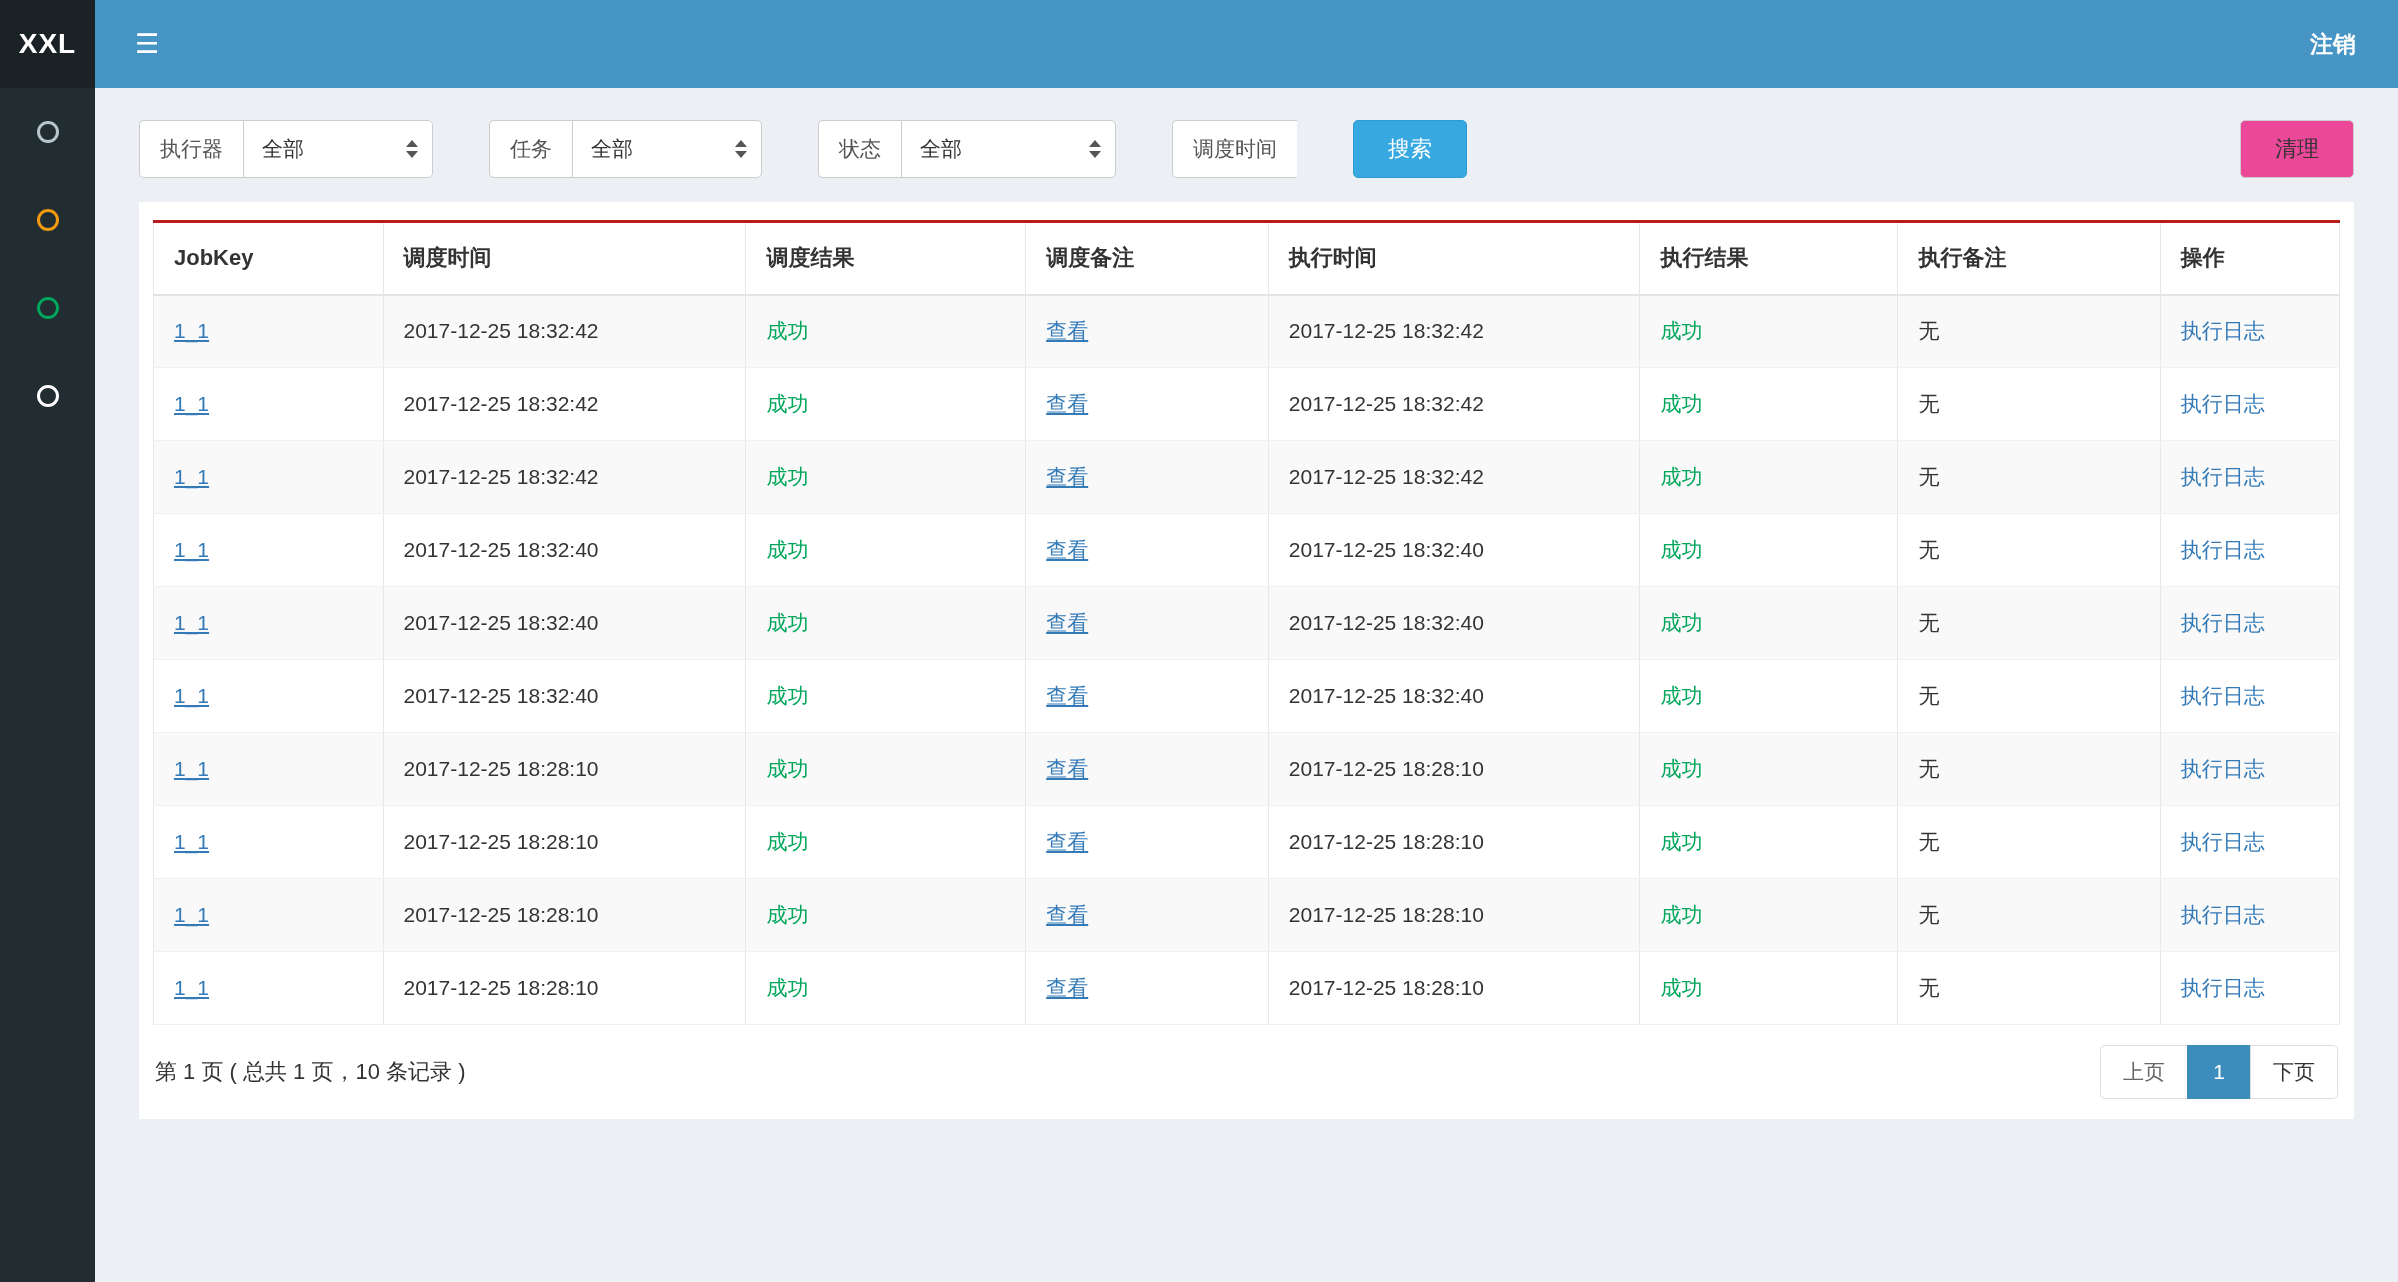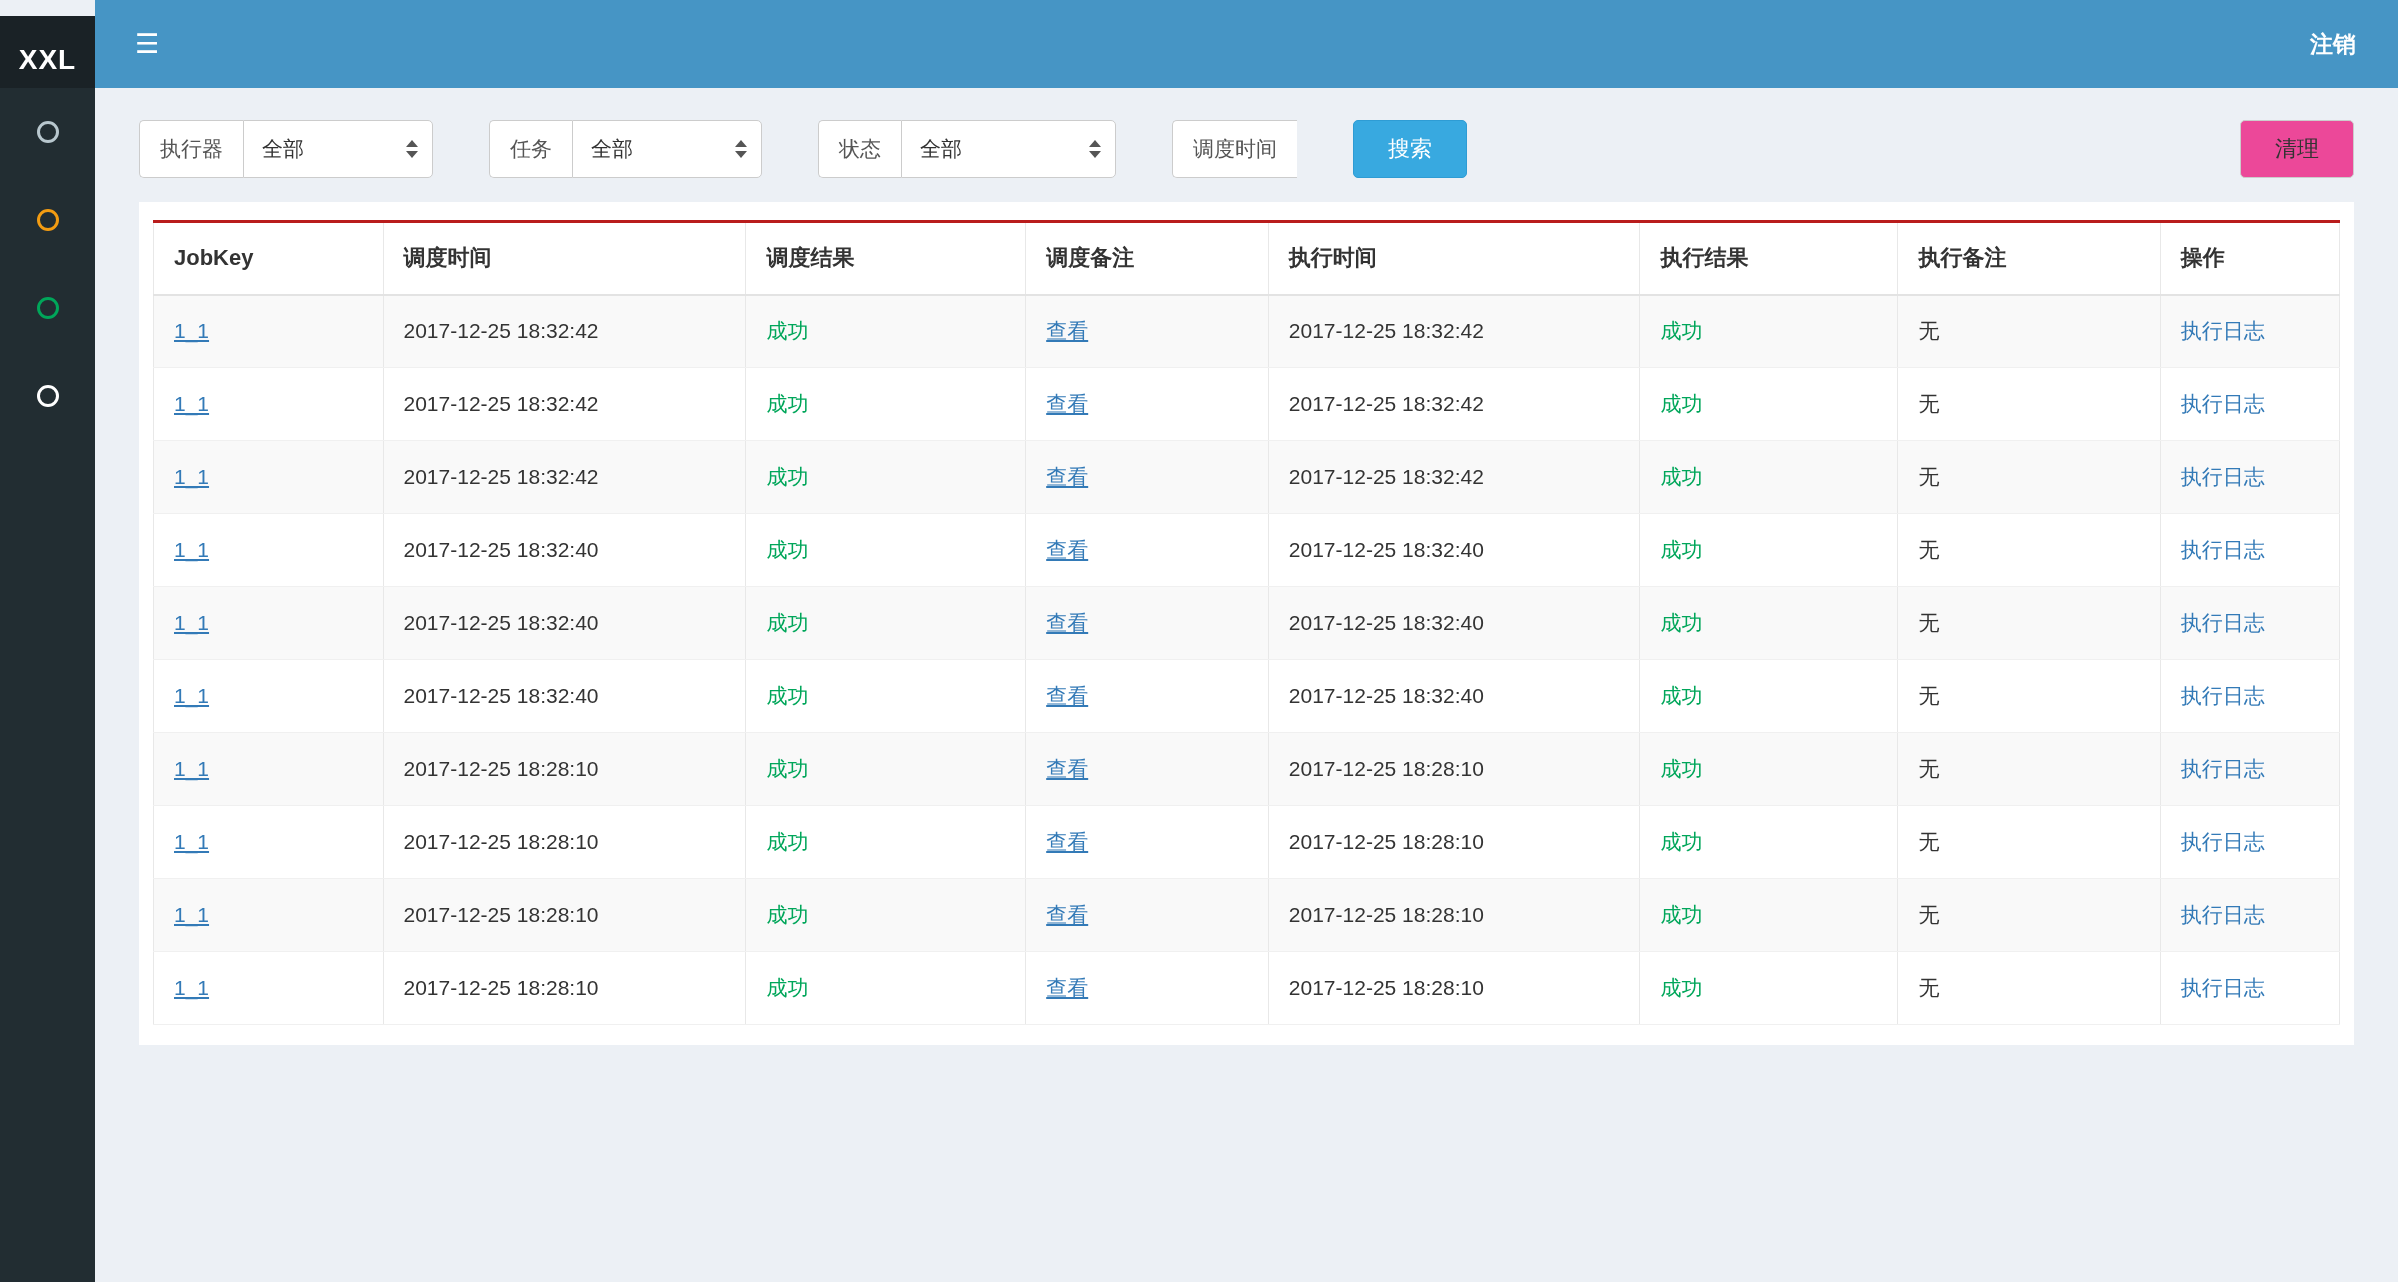--- a/index.html
+++ b/index.html
@@ -11,21 +11,21 @@
     font-size: 21px;
     position: relative;
   }
 
   
   .navbar { display: flex; height: 88px; }
   .logo {
     width: 95px; height: 88px; background: #1a2226;
     color: #fff; font-size: 28px; font-weight: 700;
     display: flex; align-items: center; justify-content: center;
-    letter-spacing: 1px; flex: 0 0 auto; margin-top: 16px;
+    letter-spacing: 1px; flex: 0 0 auto;
   }
   .navbar-main {
     flex: 1; background: #4695c5; display: flex; align-items: center;
     color: #fff;
   }
   .hamburger {
     margin-left: 40px; font-size: 27px; color: #fff; cursor: pointer;
     line-height: 1;
   }
   .logout {
@@ -335,15 +335,23 @@
     <td class="ok">成功</td>
     <td><a class="lnk u">查看</a></td>
     <td>2017-12-25 18:28:10</td>
     <td class="ok">成功</td>
     <td>无</td>
     <td><a class="lnk">执行日志</a></td>
   </tr>
 </tbody>
     </table>
 
+    <div class="table-footer">
+      <span class="summary">第 1 页 ( 总共 1 页，10 条记录 )</span>
+      <div class="pager">
+        <div class="page-btn first">上页</div>
+        <div class="page-btn active">1</div>
+        <div class="page-btn last">下页</div>
+      </div>
+    </div>
 
   </div>
 </div>
 
 </body></html>

